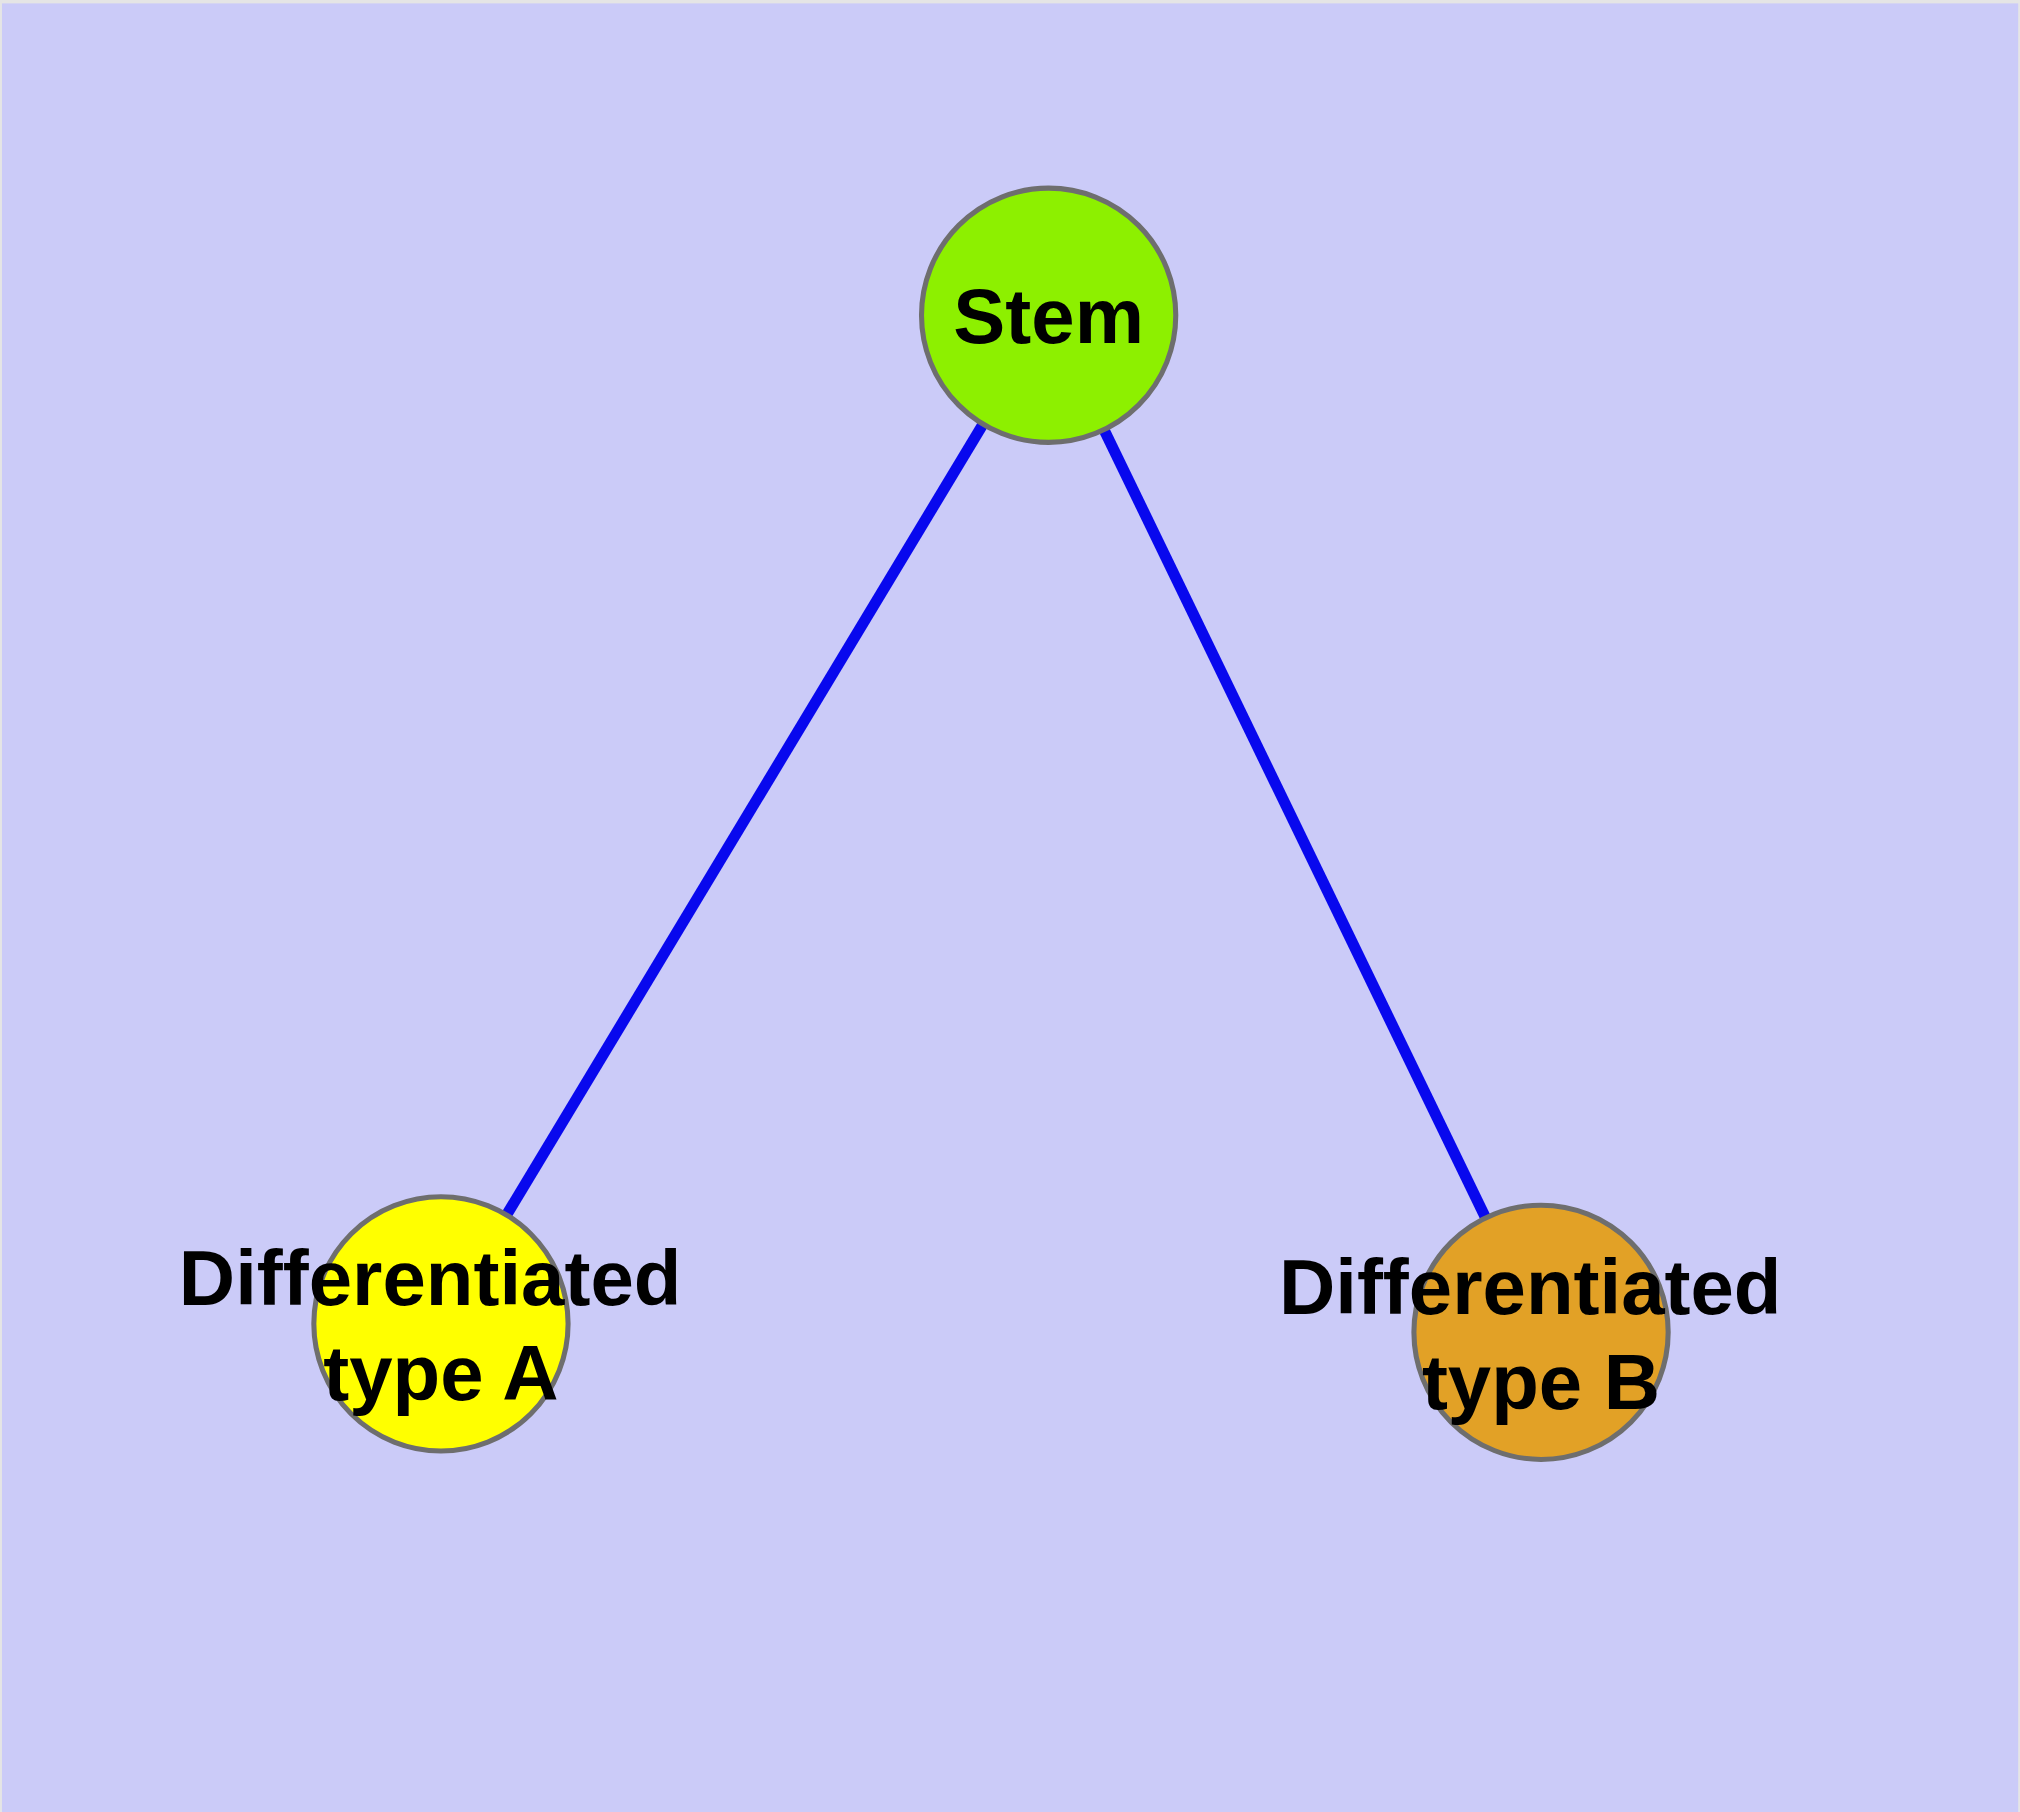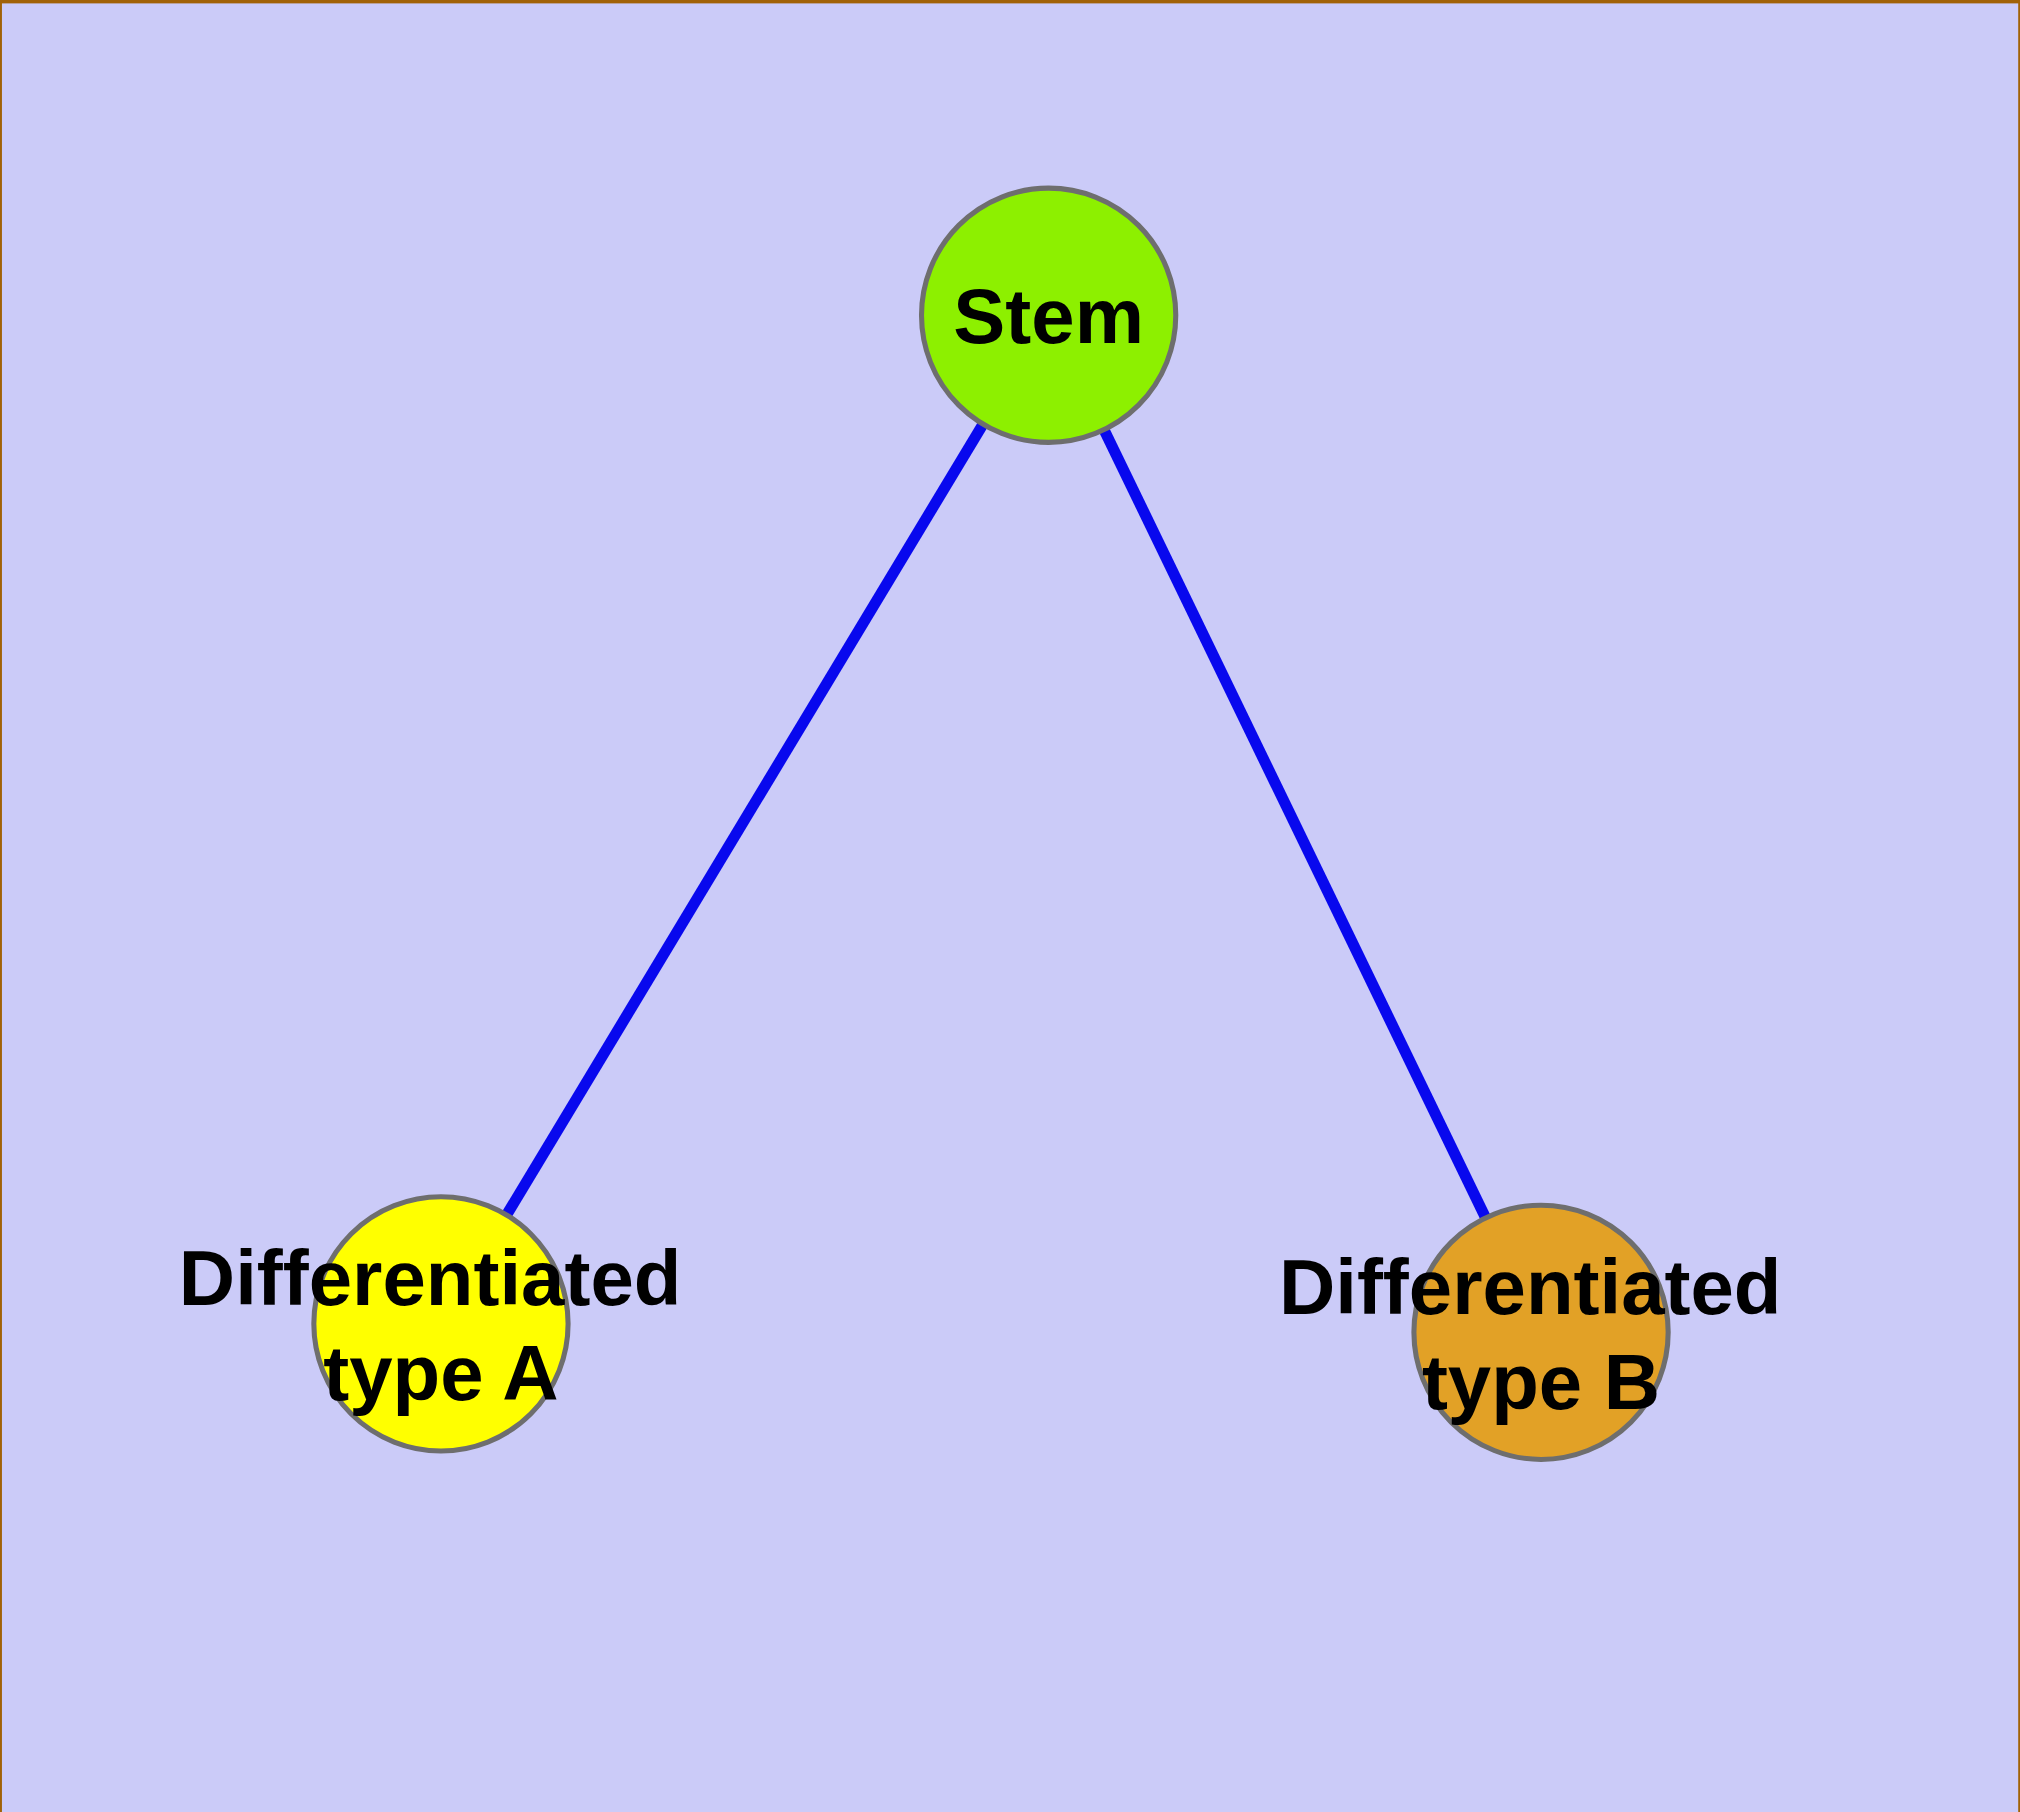--- a/index.html
+++ b/index.html
@@ -5,21 +5,21 @@
   html, body {
     margin: 0;
     padding: 0;
     background: #ffffff;
     font-family: "Liberation Sans", sans-serif;
   }
   #stage {
     position: relative;
     width: 2021px;
     height: 1812px;
-    background: #a16207;
+    background: #e5e5e5;
     overflow: hidden;
   }
   #graph-svg {
     display: block;
     width: 2021px;
     height: 1812px;
   }
   .edge {
     stroke-width: 13px;
     stroke-linecap: butt;

